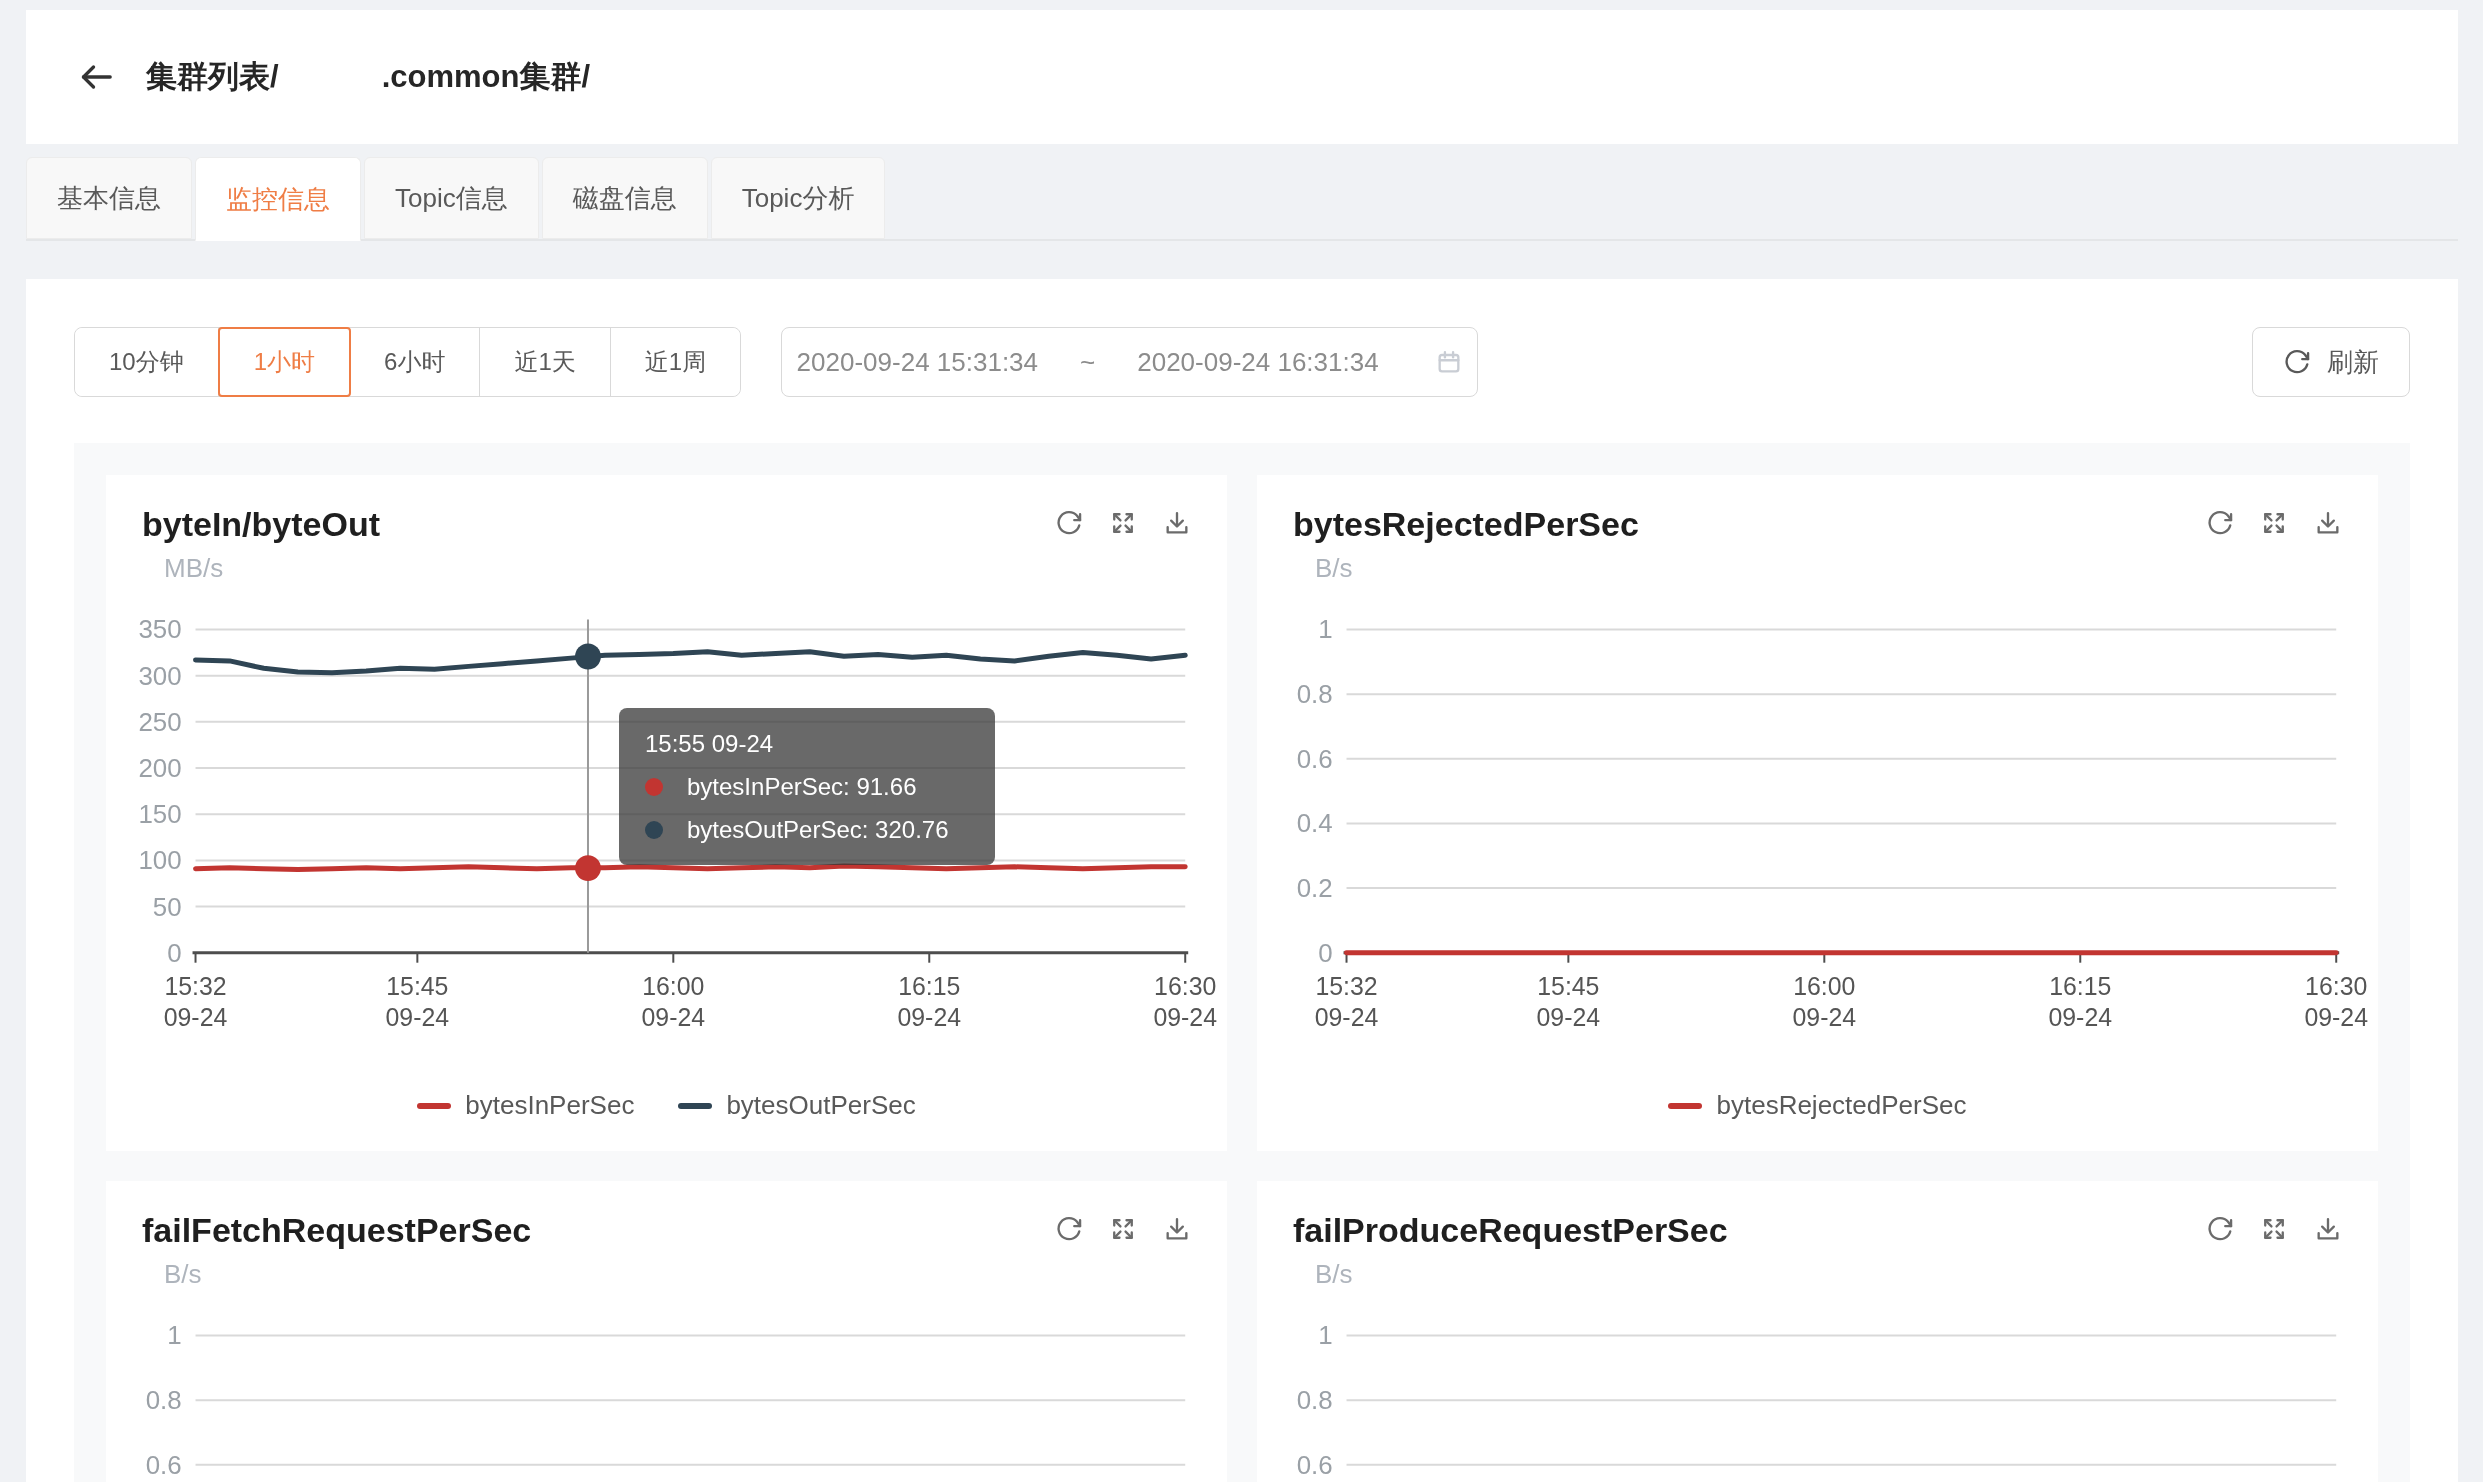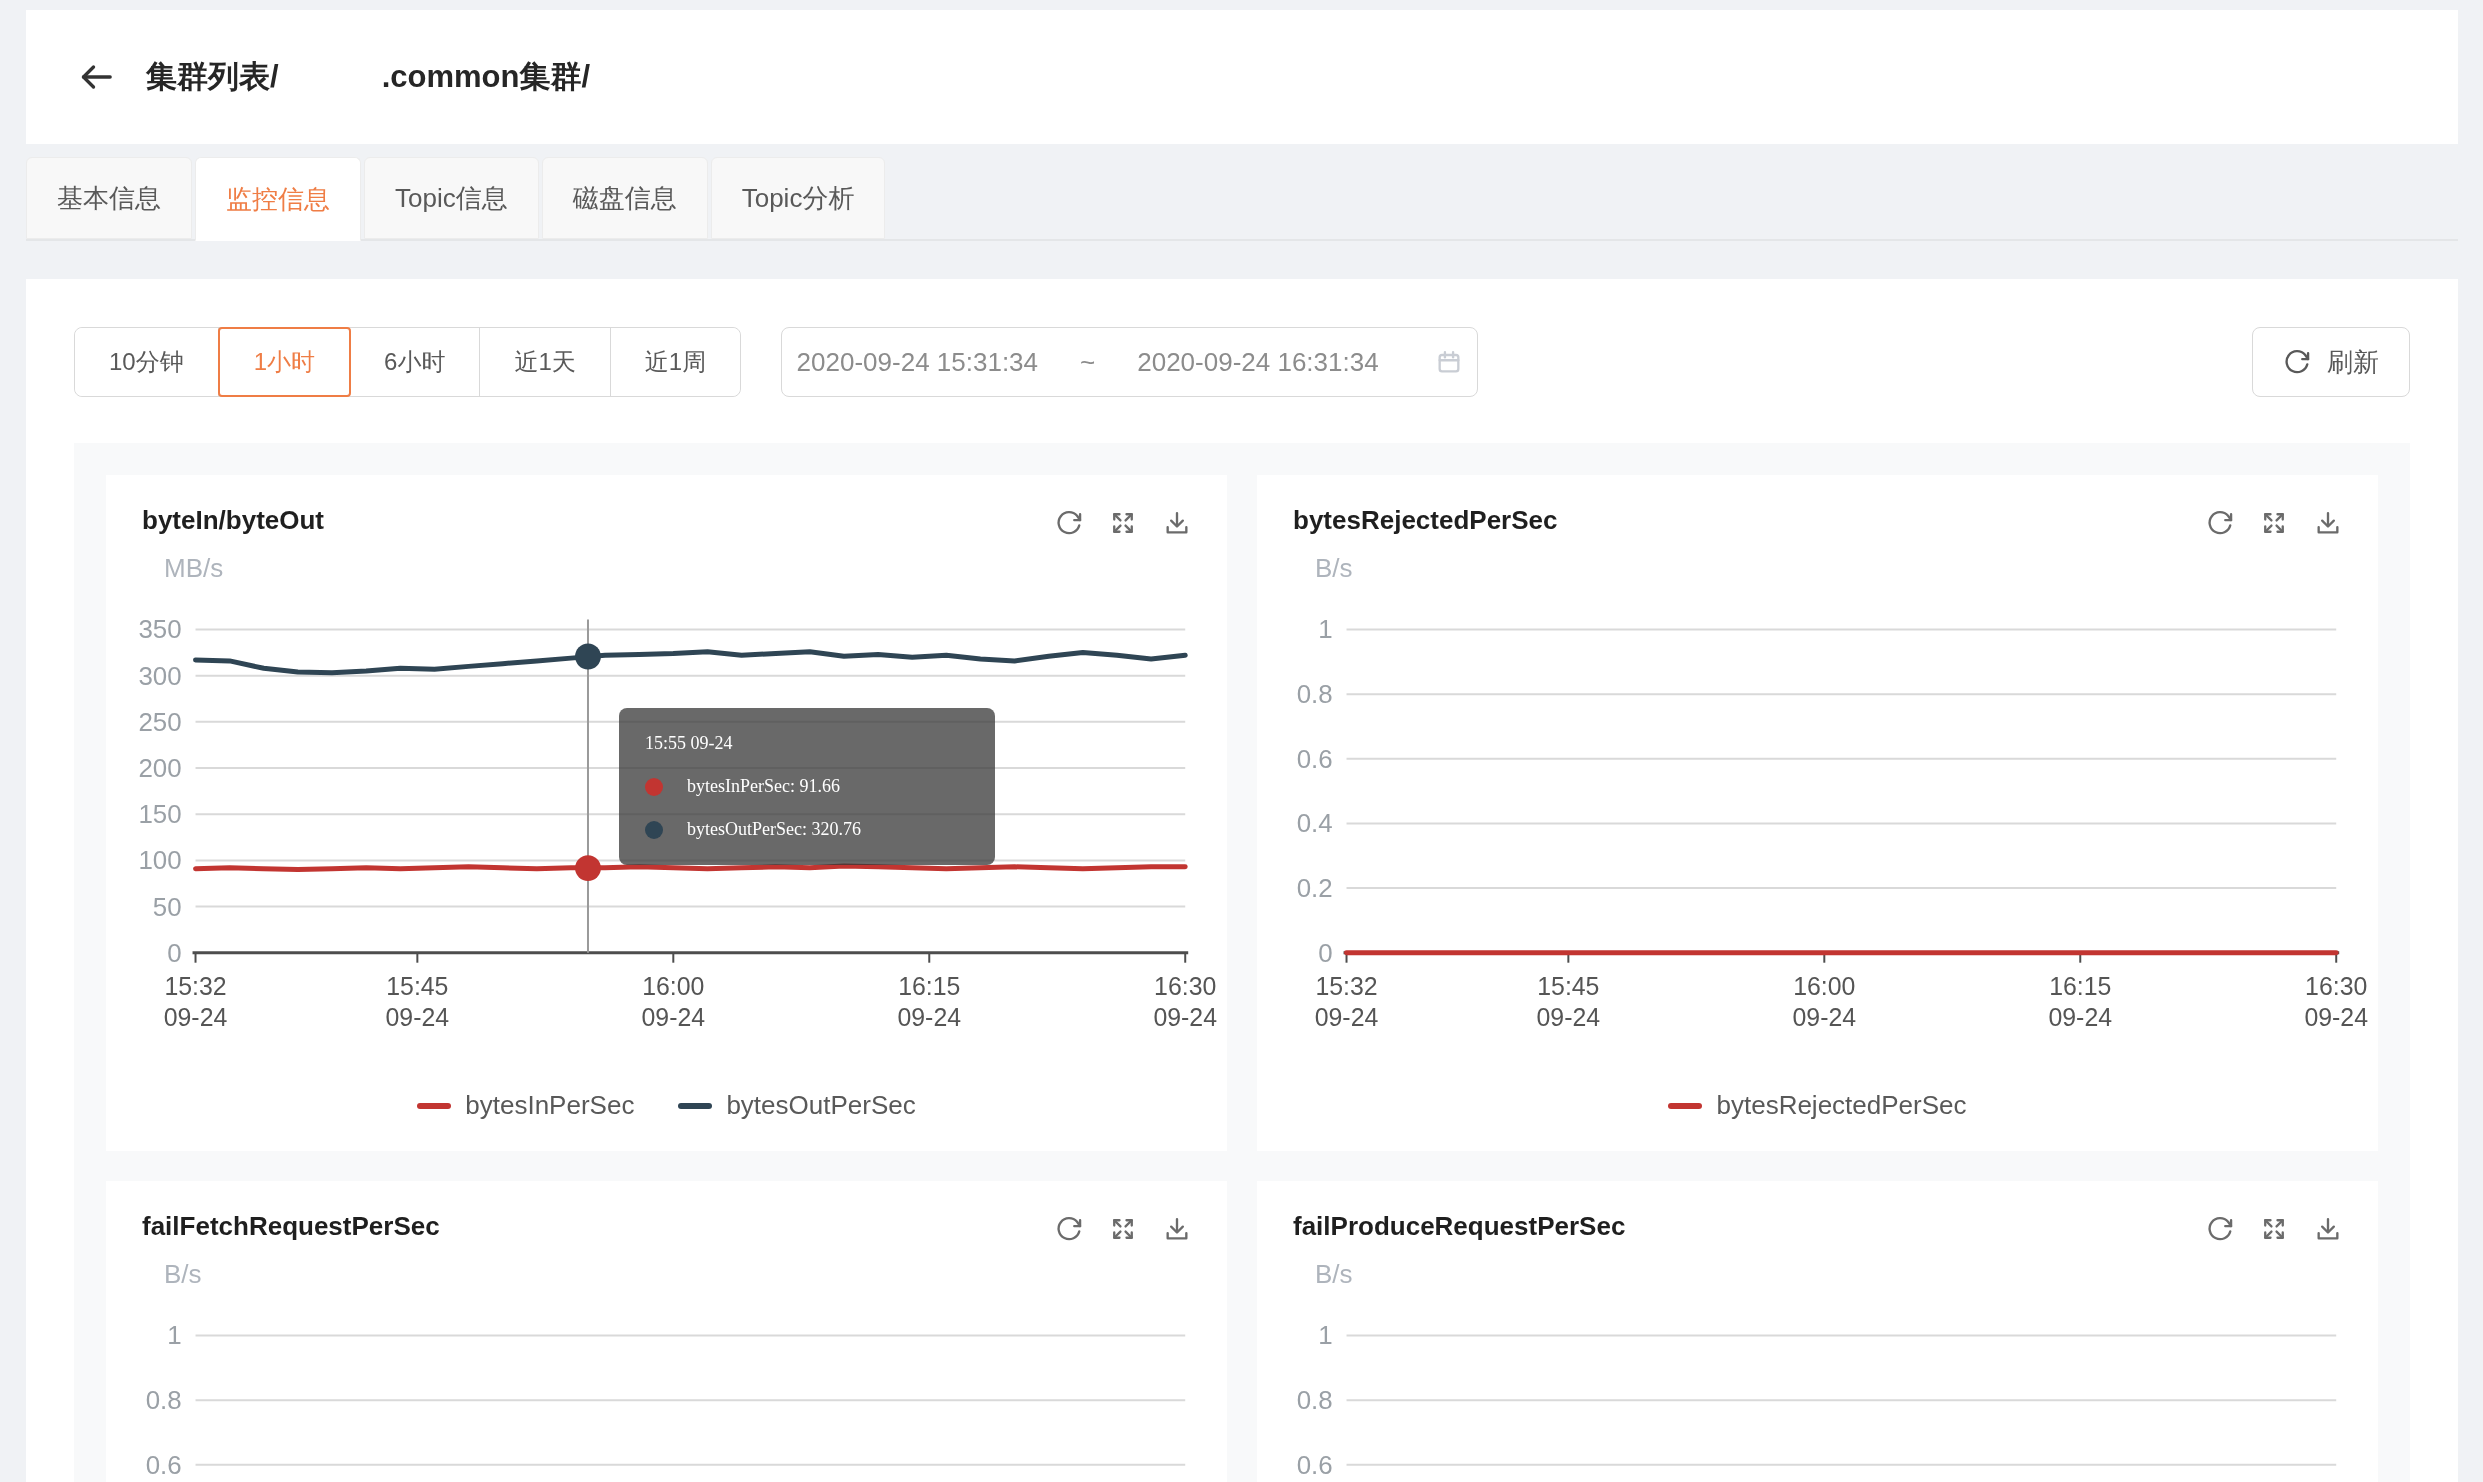--- a/index.html
+++ b/index.html
@@ -31,34 +31,34 @@
   .date-box { margin-left:40px; height:70px; width:697px; border:1px solid #d9d9d9; border-radius:8px;
     display:flex; align-items:center; justify-content:center; gap:42px; font-size:26px; color:#8c8c8c; cursor:pointer; }
   .date-box .cal { display:flex; margin-left:14px; }
   .refresh-btn { margin-left:auto; height:70px; border:1px solid #d9d9d9; border-radius:8px; background:#fff;
     padding:0 30px; display:flex; align-items:center; gap:16px; font-size:26px; color:#595959; cursor:pointer; }
 
   
   .charts-wrap { margin:46px 48px 0; background:#f8f9fa; padding:32px;
     display:grid; grid-template-columns:1fr 1fr; gap:30px; }
   .chart-card { position:relative; background:#fff; height:676px; }
-  .chart-title { position:absolute; left:36px; top:30px; font-size:26px; font-weight:700; color:#1f1f1f; }
+  .chart-title { position:absolute; left:36px; top:30px; font-size:34px; font-weight:700; color:#1f1f1f; }
   .chart-toolbar { position:absolute; right:36px; top:34px; display:flex; gap:26px; }
   .cicon { width:28px; height:28px; display:flex; cursor:pointer; }
   .chart-unit { position:absolute; left:58px; top:78px; font-size:26px; color:#aeb4bc; }
   .plot { position:absolute; inset:0; }
   .plot svg { position:absolute; left:0; top:0; }
   .chart-legend { position:absolute; left:0; right:0; bottom:30px; display:flex; justify-content:center;
     align-items:center; gap:44px; font-size:26px; color:#595959; }
   .legend-item { display:flex; align-items:center; gap:14px; cursor:pointer; }
   .legend-dash { width:34px; height:6px; border-radius:3px; }
 
   
   .tooltip { position:absolute; left:513px; top:233px; width:376px; background:rgba(55,55,55,0.75);
-    border-radius:8px; padding:14px 26px; color:#fff; font-size:18px; line-height:43px; z-index:3;font-family:Liberation Serif, serif; }
+    border-radius:8px; padding:14px 26px; color:#fff; font-size:24px; line-height:43px; z-index:3; }
   .tt-row { display:flex; align-items:center; gap:24px; }
   .tt-dot { width:18px; height:18px; border-radius:50%; flex:none; }
 </style>
 </head>
 <body>
 
 <div class="topbar">
   <span class="back-btn">
       <svg width="40" height="40" viewBox="0 0 24 24" fill="none" stroke="#333" stroke-width="2" stroke-linecap="round" stroke-linejoin="round">
         <line x1="20.5" y1="12" x2="4.5" y2="12"></line>

